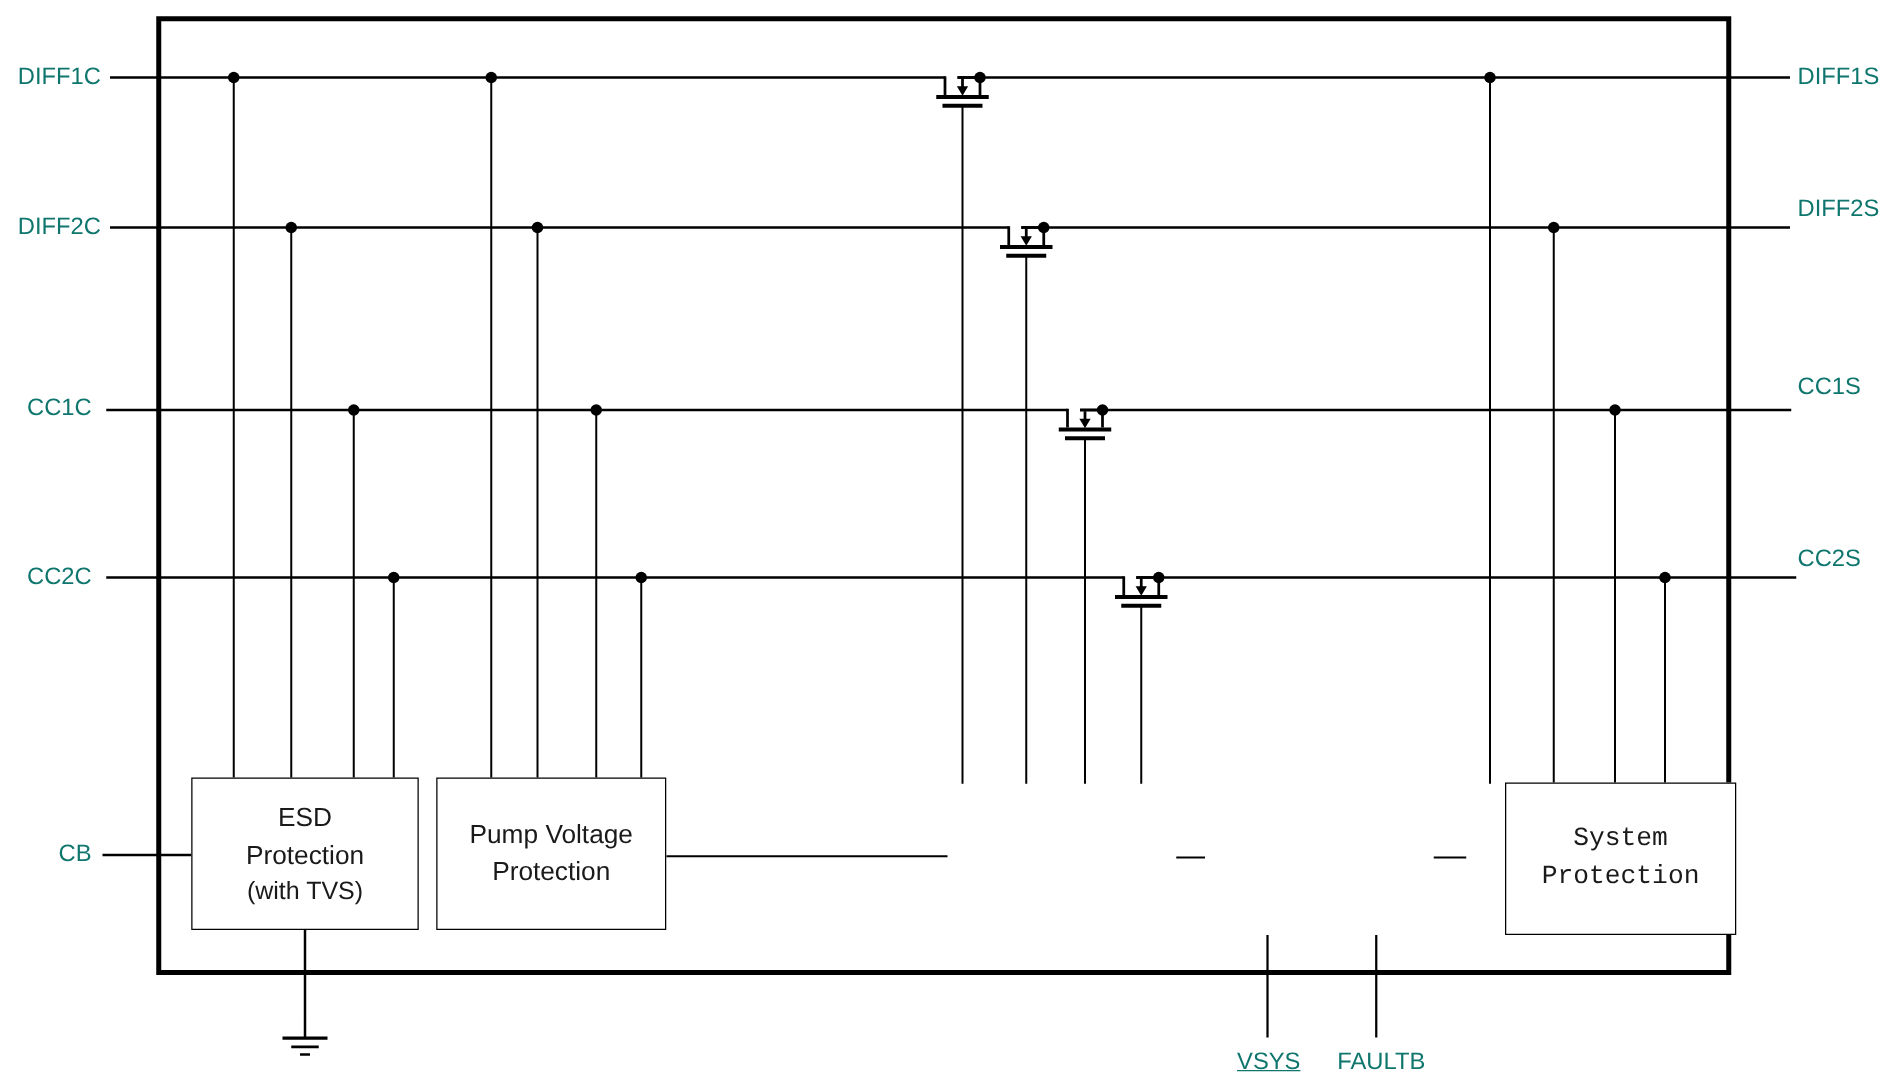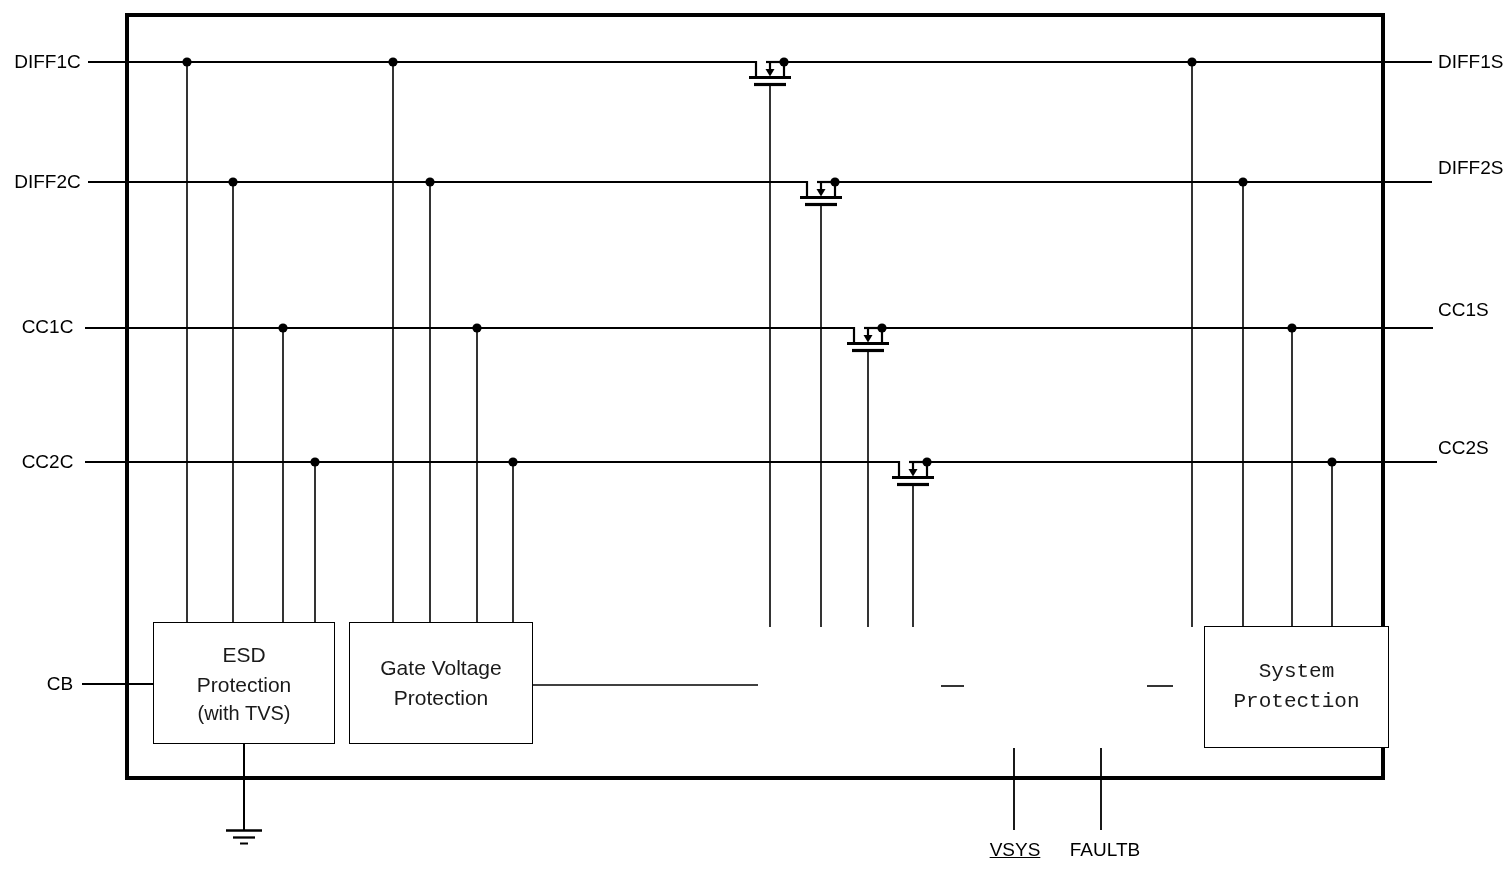--- a/index.html
+++ b/index.html
@@ -18,21 +18,21 @@
   .wiring {
     position: absolute;
     left: 0;
     top: 0;
   }
   .pin-label {
     position: absolute;
     height: 24px;
     line-height: 24px;
     font-size: 19px;
-    color: #000000;
+    color: #0f766e;
     white-space: nowrap;
   }
   .pin-left   { left: 0;     width: 95px; text-align: center; }
   .pin-right  { left: 1438px; width: 71px; text-align: left; }
   .pin-bottom { text-align: center; }
   .block {
     position: absolute;
     box-sizing: border-box;
     border: 1.5px solid #000000;
     background: #ffffff;
@@ -196,21 +196,21 @@
   <div class="block" style="left:153px; top:622px; width:182px; height:122px;">
     <div class="binner">
       <span class="bline">ESD</span>
       <span class="bline">Protection</span>
       <span class="bsub">(with TVS)</span>
     </div>
   </div>
 
   <div class="block" style="left:349px; top:622px; width:184px; height:122px;">
     <div class="binner">
-      <span class="bline">Gate Voltage</span>
+      <span class="bline">Pump Voltage</span>
       <span class="bline">Protection</span>
     </div>
   </div>
 
 
 
   <div class="block" style="left:1204px; top:626px; width:185px; height:122px;font-family:Liberation Mono, monospace;">
     <div class="binner">
       <span class="bline">System</span>
       <span class="bline">Protection</span>

